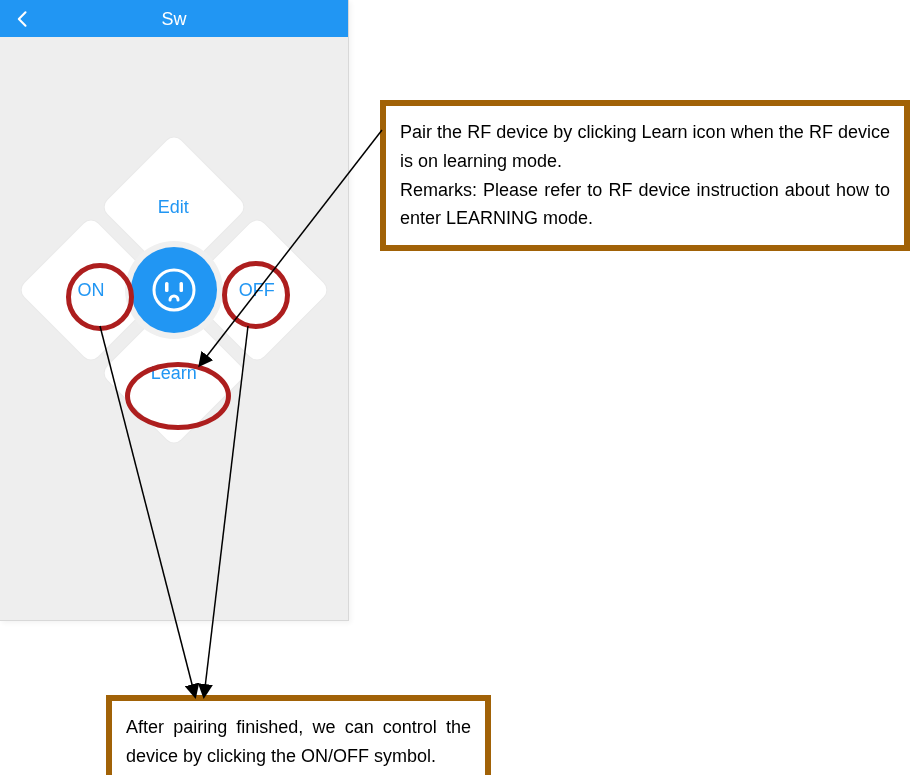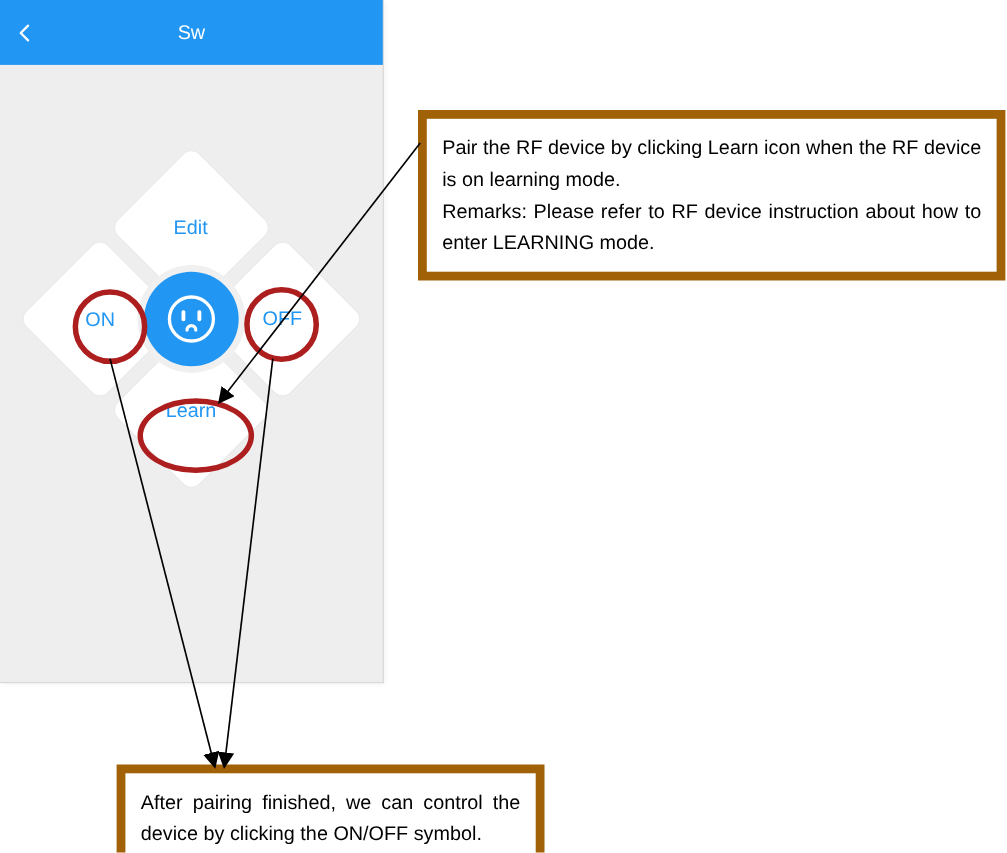--- a/index.html
+++ b/index.html
@@ -18,21 +18,21 @@
     left: 0;
     top: 0;
     width: 348px;
     height: 620px;
     background: #eeeeee;
     border-right: 1px solid #d8d8d8;
     border-bottom: 1px solid #d8d8d8;
     box-shadow: 2px 2px 5px rgba(0,0,0,0.05);
   }
   .header {
-    height: 59px;
+    height: 37px;
     background: #2196f3;
     display: flex;
     align-items: center;
     color: #fff;
     font-size: 18px;
     position: relative;
   }
   .back-icon {
     width: 45px;
     height: 45px;
@@ -96,21 +96,21 @@
     border-radius: 50%;
     background: transparent;
   }
   .ring-on    { left: 66px;  top: 263px; width: 58px; height: 58px; }
   .ring-off   { left: 222px; top: 261px; width: 58px; height: 58px; }
   .ring-learn { left: 125px; top: 362px; width: 96px; height: 58px; border-radius: 50%/50%; }
 
   
   .callout {
     position: absolute;
-    border: 8px solid #a16207;
+    border: 6px solid #a16207;
     background: #fff;
     padding: 12px 14px;
     font-size: 18px;
     line-height: 1.6;
     text-align: justify;
   }
   .callout-top    { left: 380px; top: 100px;  width: 490px; }
   .callout-bottom { left: 106px; top: 695px; width: 345px; }
 
   

